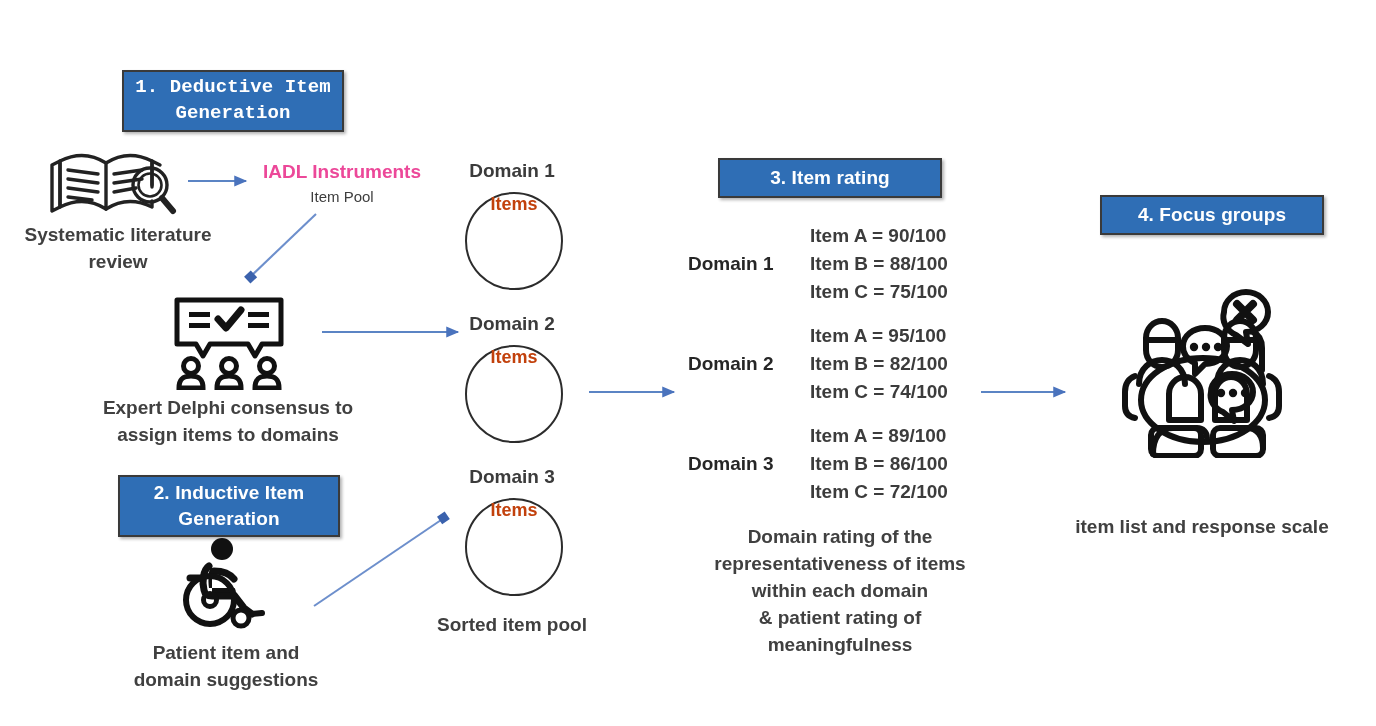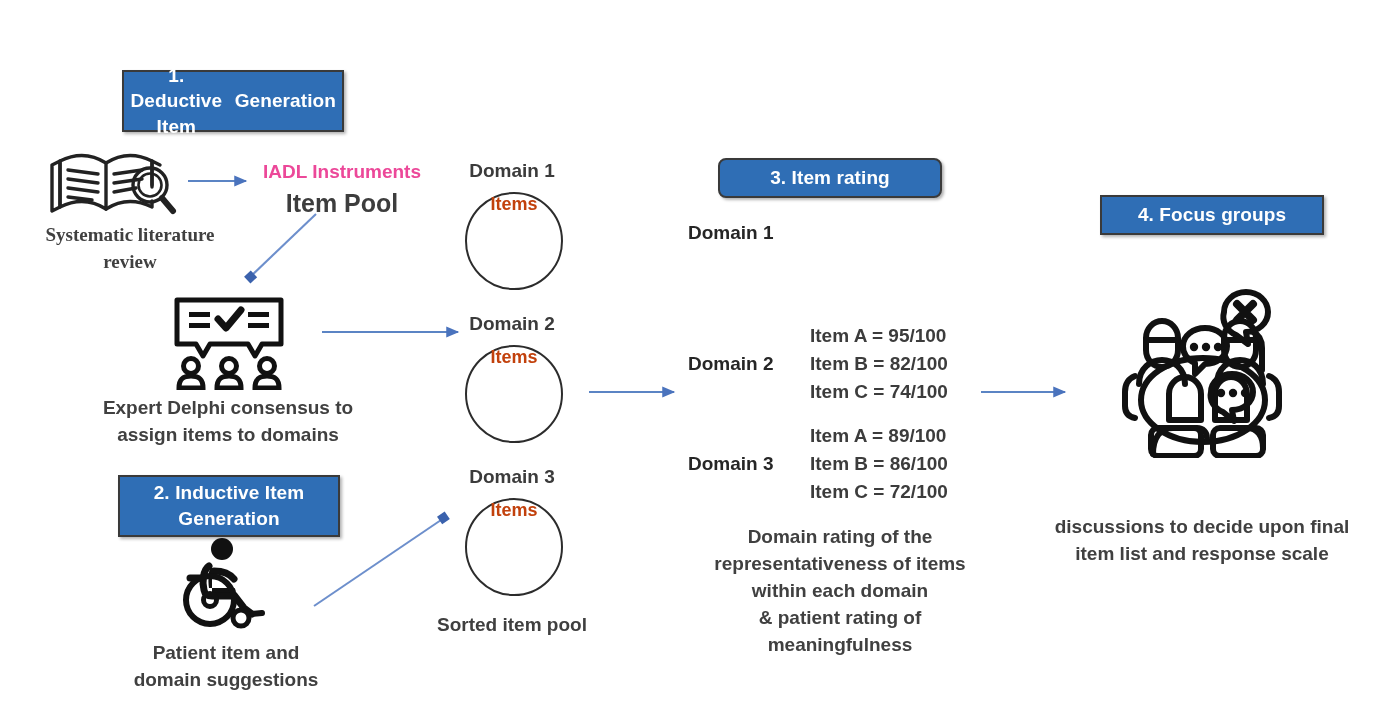--- a/index.html
+++ b/index.html
@@ -123,21 +123,21 @@
 
   <line x1="322" y1="332" x2="458" y2="332" stroke="#5b84c4" stroke-width="2.1" marker-end="url(#ah)"></line>
 
   <line x1="314" y1="606" x2="444" y2="518" stroke="#6d8fcc" stroke-width="2.1" marker-end="url(#ahsq)"></line>
 
   <line x1="589" y1="392" x2="674" y2="392" stroke="#5b84c4" stroke-width="2.1" marker-end="url(#ah)"></line>
 
   <line x1="981" y1="392" x2="1065" y2="392" stroke="#5b84c4" stroke-width="2.1" marker-end="url(#ah)"></line>
 </svg>
 
-<div class="stage-box" style="left:122px; top:70px; width:218px; height:58px; flex-direction:row;">
+<div class="stage-box" style="left:122px; top:70px; width:218px; height:58px; flex-direction:column;font-family:Liberation Mono, monospace;">
   <span>1. Deductive Item</span>
   <span>Generation</span>
 </div>
 
 <div class="abs" style="left:44px; top:143px; width:140px; height:80px;">
   <svg class="icon" width="140" height="80" viewBox="0 0 140 80" xmlns="http://www.w3.org/2000/svg">
     <g fill="none" stroke="#222" stroke-width="3.4" stroke-linecap="round" stroke-linejoin="round">
       <path d="M16 18 L16 64 C32 56 48 57 62 66 L62 20 C48 11 32 10 16 18 Z"></path>
       <path d="M62 20 C76 11 92 10 108 18 L108 44"></path>
       <path d="M62 66 C76 57 92 56 108 64 L108 58"></path>
@@ -145,28 +145,28 @@
       <path d="M116 22 C112 20 108 18 108 18 L108 42"></path>
       <path d="M24 27 L54 31 M24 36 L54 40 M24 45 L54 49 M24 54 L48 57"></path>
       <path d="M70 31 L98 27 M70 40 L98 36 M70 49 L92 45"></path>
       <circle cx="106" cy="42" r="17"></circle>
       <circle cx="106" cy="42" r="11.5" stroke-width="2.6"></circle>
       <path d="M118 55 L129 68" stroke-width="6"></path>
     </g>
   </svg>
 </div>
 
-<div class="caption" style="left:16px; top:222px; width:228px;font-family:Liberation Serif, serif;">
+<div class="caption" style="left:4px; top:222px; width:228px;">
   <div>Systematic literature</div>
   <div>review</div>
 </div>
 
 <div class="abs" style="left:228px; top:159px; width:228px; text-align:center;">
   <div class="" style="font-size:19px; font-weight:700; color:#ec4899; line-height:1.42;">IADL Instruments</div>
-  <div style="font-size:25px; font-weight:700; color:#3d3d3d; line-height:1.42;">Item Pool</div>
+  <div style="font-size:15px; font-weight:400; color:#3d3d3d; line-height:1.42;">Item Pool</div>
 </div>
 
 <div class="abs" style="left:170px; top:292px; width:118px; height:98px;">
   <svg class="icon" width="118" height="98" viewBox="0 0 118 98" xmlns="http://www.w3.org/2000/svg">
     <g stroke="#111" stroke-width="5" fill="none" stroke-linejoin="round" stroke-linecap="round">
       <path d="M7 8 H111 V52 H92 L85 64 L78 52 H40 L33 64 L26 52 H7 Z"></path>
     </g>
     <g fill="#111">
       <rect x="19" y="20" width="21" height="5"></rect>
       <rect x="19" y="31" width="21" height="5"></rect>
@@ -225,26 +225,31 @@
   <span>Items</span>
 </div>
 
 <div class="domain-title" style="left:432px; top:466px;">Domain 3</div>
 <div class="domain-circle" style="left:465px; top:498px;">
   <span>Items</span>
 </div>
 
 <div class="label-norm" style="left:432px; top:612px; width:160px;">Sorted item pool</div>
 
-<div class="stage-box" style="left:718px; top:158px; width:220px; height:36px;border-radius:8px;">
+<div class="stage-box" style="left:718px; top:158px; width:220px; height:36px;">
   <span>3. Item rating</span>
 </div>
 
 <div class="rating-group" style="left:688px; top:222px;">
   <div class="rating-domain">Domain 1</div>
+  <div class="rating-lines">
+    <div>Item A = 90/100</div>
+    <div>Item B = 88/100</div>
+    <div>Item C = 75/100</div>
+  </div>
 </div>
 
 <div class="rating-group" style="left:688px; top:322px;">
   <div class="rating-domain">Domain 2</div>
   <div class="rating-lines">
     <div>Item A = 95/100</div>
     <div>Item B = 82/100</div>
     <div>Item C = 74/100</div>
   </div>
 </div>
@@ -308,15 +313,14 @@
       <circle cx="105" cy="75" r="4.2"></circle>
       <circle cx="108" cy="121" r="4.2"></circle>
       <circle cx="120" cy="121" r="4.2"></circle>
       <circle cx="132" cy="121" r="4.2"></circle>
     </g>
     <path d="M124 32 L140 48 M140 32 L124 48" stroke="#111" stroke-width="8" stroke-linecap="round"></path>
   </svg>
 </div>
 
 <div class="caption" style="left:1036px; top:514px; width:332px;">
-  <div>discussions to decide upon final</div>
   <div>item list and response scale</div>
 </div>
 
 </body></html>

